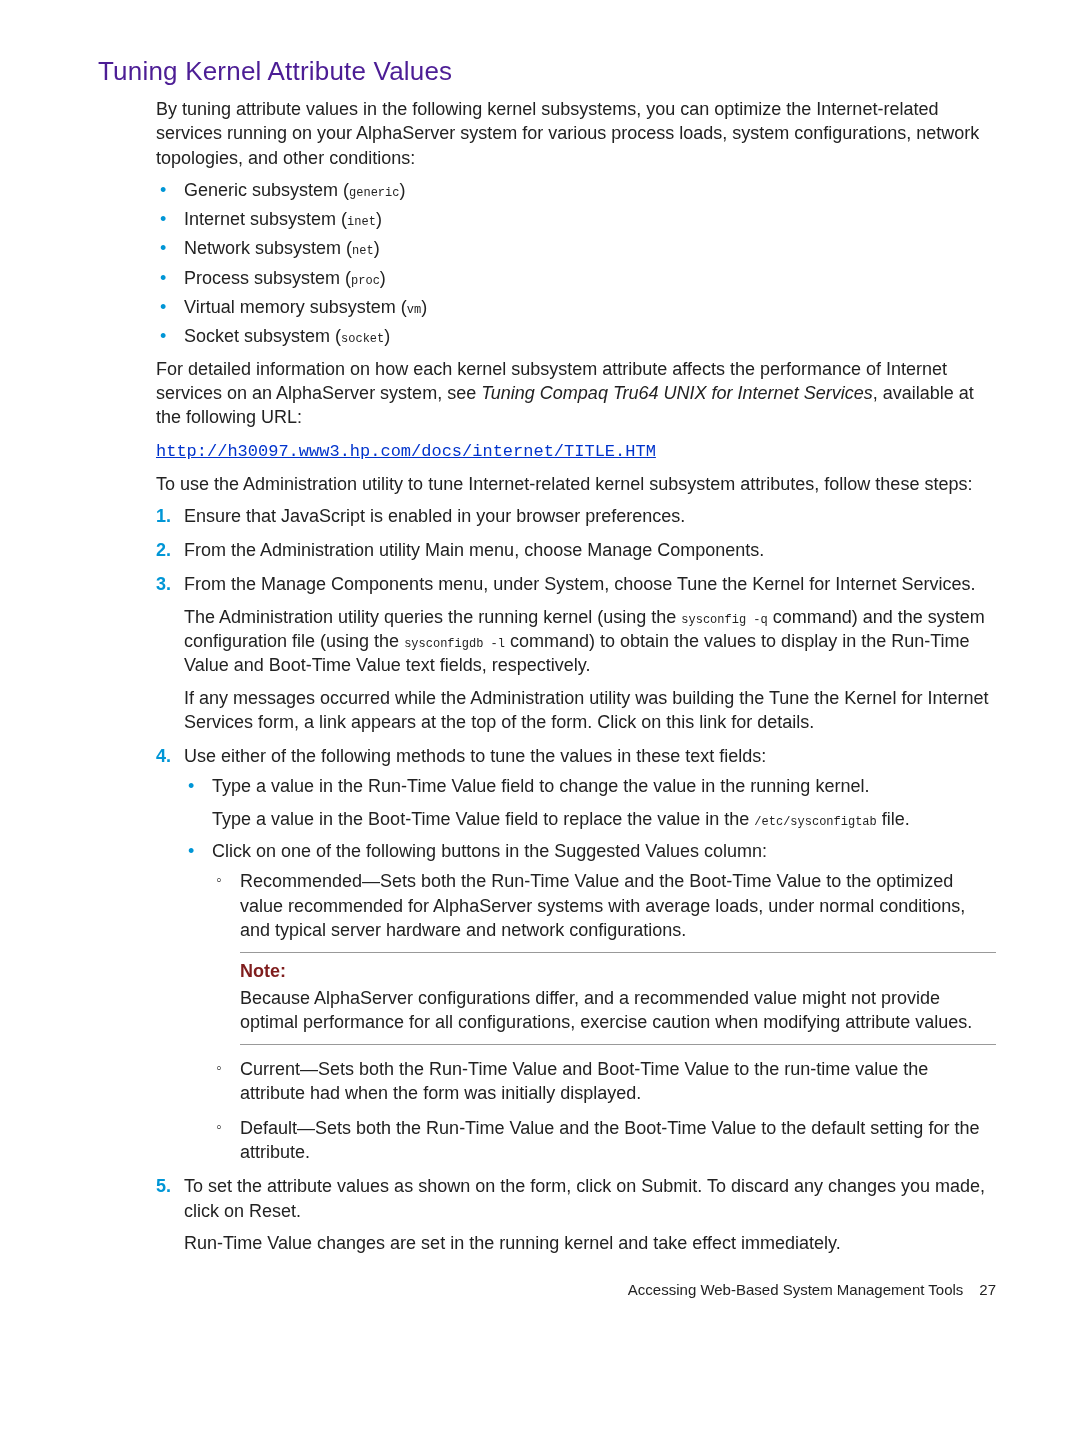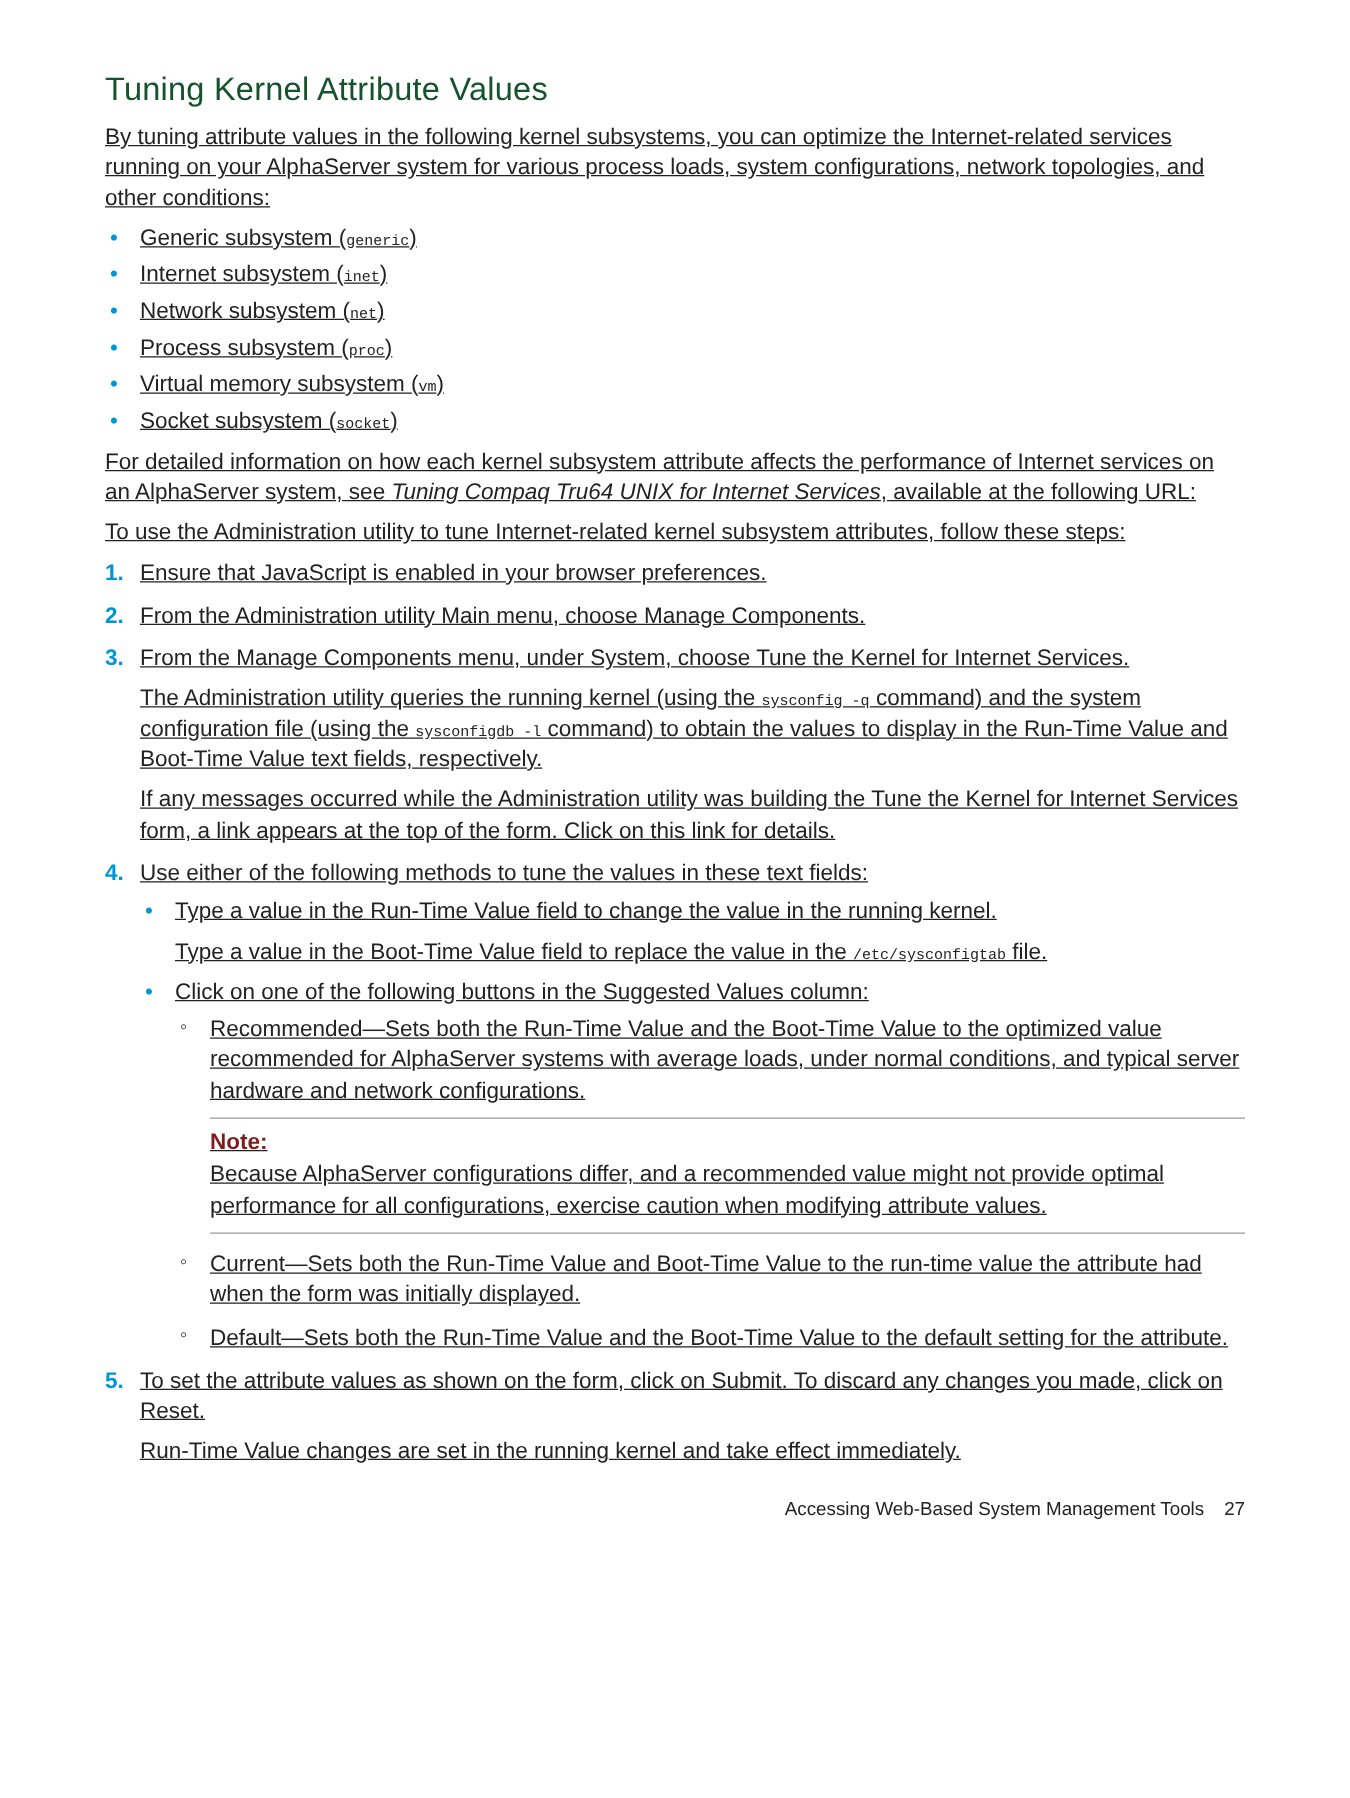--- a/index.html
+++ b/index.html
@@ -9,28 +9,28 @@
   font-weight: 300;
   color: #222;
   background: #fff;
   width: 1080px;
 }
 .page {
   padding: 56px 84px 40px 84px;
   box-sizing: border-box;
 }
 h2.section-title {
-  color: #14532d;
+  color: #4c1d95;
   font-size: 26px;
   font-weight: 400;
-  margin: 0 0 10px 0;
+  margin: 0 0 10px 14px;
   letter-spacing: 0.2px;
 }
 .body-indent {
-  text-decoration: underline;
+  margin-left: 72px;
 }
 p {
   font-size: 18px;
   line-height: 1.35;
   margin: 6px 0 8px 0;
 }
 ul.disc {
   list-style: none;
   padding: 0;
   margin: 6px 0 8px 0;
@@ -171,20 +171,21 @@
       </li>
       <li>
         <span>Socket subsystem (</span><span class="mono">socket</span><span>)</span>
       </li>
     </ul>
 
     <p>
       <span>For detailed information on how each kernel subsystem attribute affects the performance of Internet services on an AlphaServer system, see </span><span class="italic">Tuning Compaq Tru64 UNIX for Internet Services</span><span>, available at the following URL:</span>
     </p>
 
+    <p><a class="link">http://h30097.www3.hp.com/docs/internet/TITLE.HTM</a></p>
 
     <p>To use the Administration utility to tune Internet-related kernel subsystem attributes, follow these steps:</p>
 
     <ol class="steps">
       <li>
         <span>Ensure that JavaScript is enabled in your browser preferences.</span>
       </li>
       <li>
         <span>From the Administration utility Main menu, choose Manage Components.</span>
       </li>

